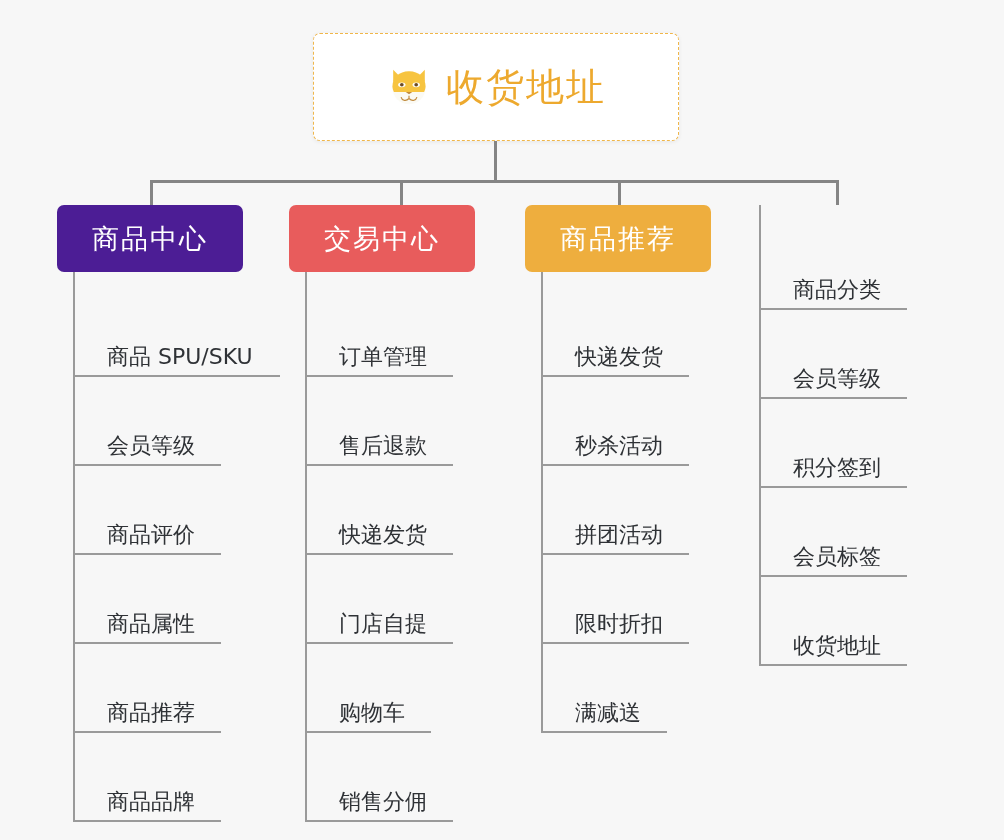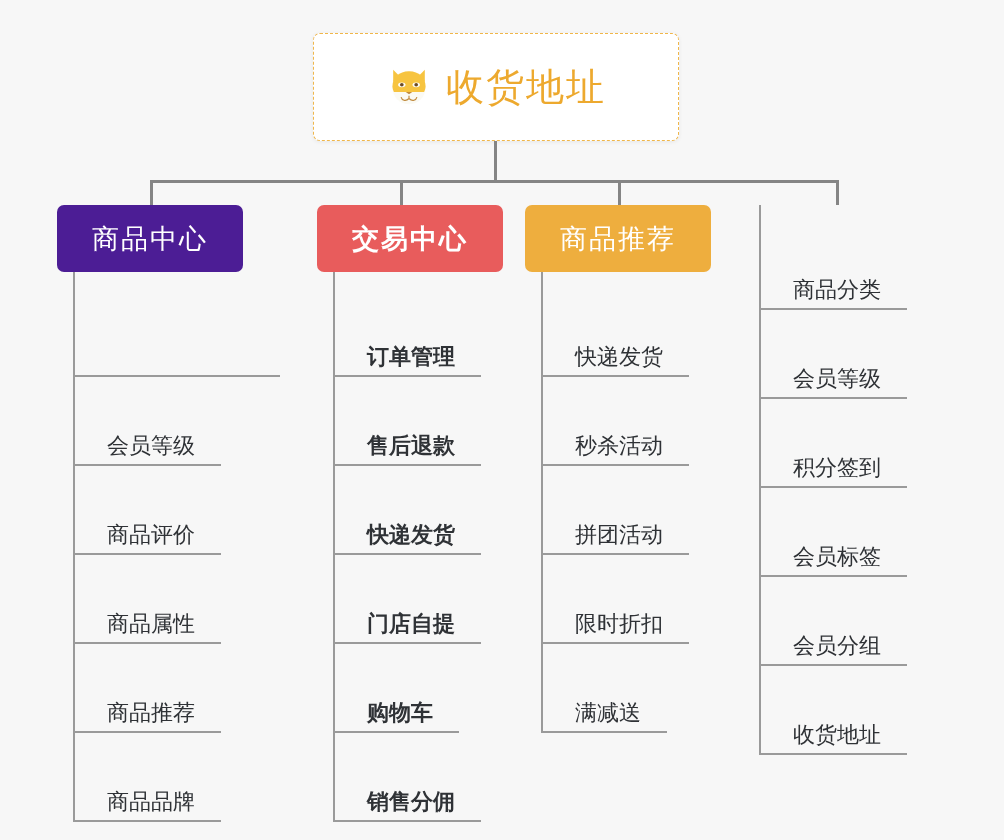--- a/index.html
+++ b/index.html
@@ -42,21 +42,21 @@
   .v-d3 { left: 618px; }
   .v-d4 { left: 836px; }
 
   
   .col {
     position: absolute;
     top: 205px;
     width: 250px;
   }
   .col-1 { left: 57px;  }
-  .col-2 { left: 317px; font-weight: bold; }
+  .col-2 { left: 289px; }
   .col-3 { left: 525px; }
   .col-4 { left: 743px; }
 
   .cat-header {
     height: 67px;
     border-radius: 7px;
     display: flex; align-items: center; justify-content: center;
     color: #ffffff;
     font-size: 27px;
     letter-spacing: 2px;
@@ -127,20 +127,21 @@
   <div class="conn v-drop v-d2" style="background: rgb(133, 133, 133);"></div>
   <div class="conn v-drop v-d3" style="background: rgb(133, 133, 133);"></div>
   <div class="conn v-drop v-d4" style="background: rgb(133, 133, 133);"></div>
 
   <div class="col col-1">
     <div class="cat-header" style="background: #4c1d95;">
       <span>商品中心</span>
     </div>
     <div class="leaf-list" style="border-left-color: rgb(154, 154, 154);">
       <div class="leaf">
+        <span class="leaf-label">商品 SPU/SKU</span>
         <span class="leaf-rule" style="width: 205px; background: rgb(154, 154, 154);"></span>
       </div>
       <div class="leaf">
         <span class="leaf-label">会员等级</span>
         <span class="leaf-rule" style="width: 146px; background: rgb(154, 154, 154);"></span>
       </div>
       <div class="leaf">
         <span class="leaf-label">商品评价</span>
         <span class="leaf-rule" style="width: 146px; background: rgb(154, 154, 154);"></span>
       </div>
@@ -231,23 +232,19 @@
       </div>
       <div class="leaf">
         <span class="leaf-label">积分签到</span>
         <span class="leaf-rule" style="width: 146px; background: rgb(154, 154, 154);"></span>
       </div>
       <div class="leaf">
         <span class="leaf-label">会员标签</span>
         <span class="leaf-rule" style="width: 146px; background: rgb(154, 154, 154);"></span>
       </div>
       <div class="leaf">
-        <span class="leaf-label">会员分组</span>
-        <span class="leaf-rule" style="width: 146px; background: rgb(154, 154, 154);"></span>
-      </div>
-      <div class="leaf">
         <span class="leaf-label">收货地址</span>
         <span class="leaf-rule" style="width: 146px; background: rgb(154, 154, 154);"></span>
       </div>
     </div>
   </div>
 
 </div>
 
 </body></html>

